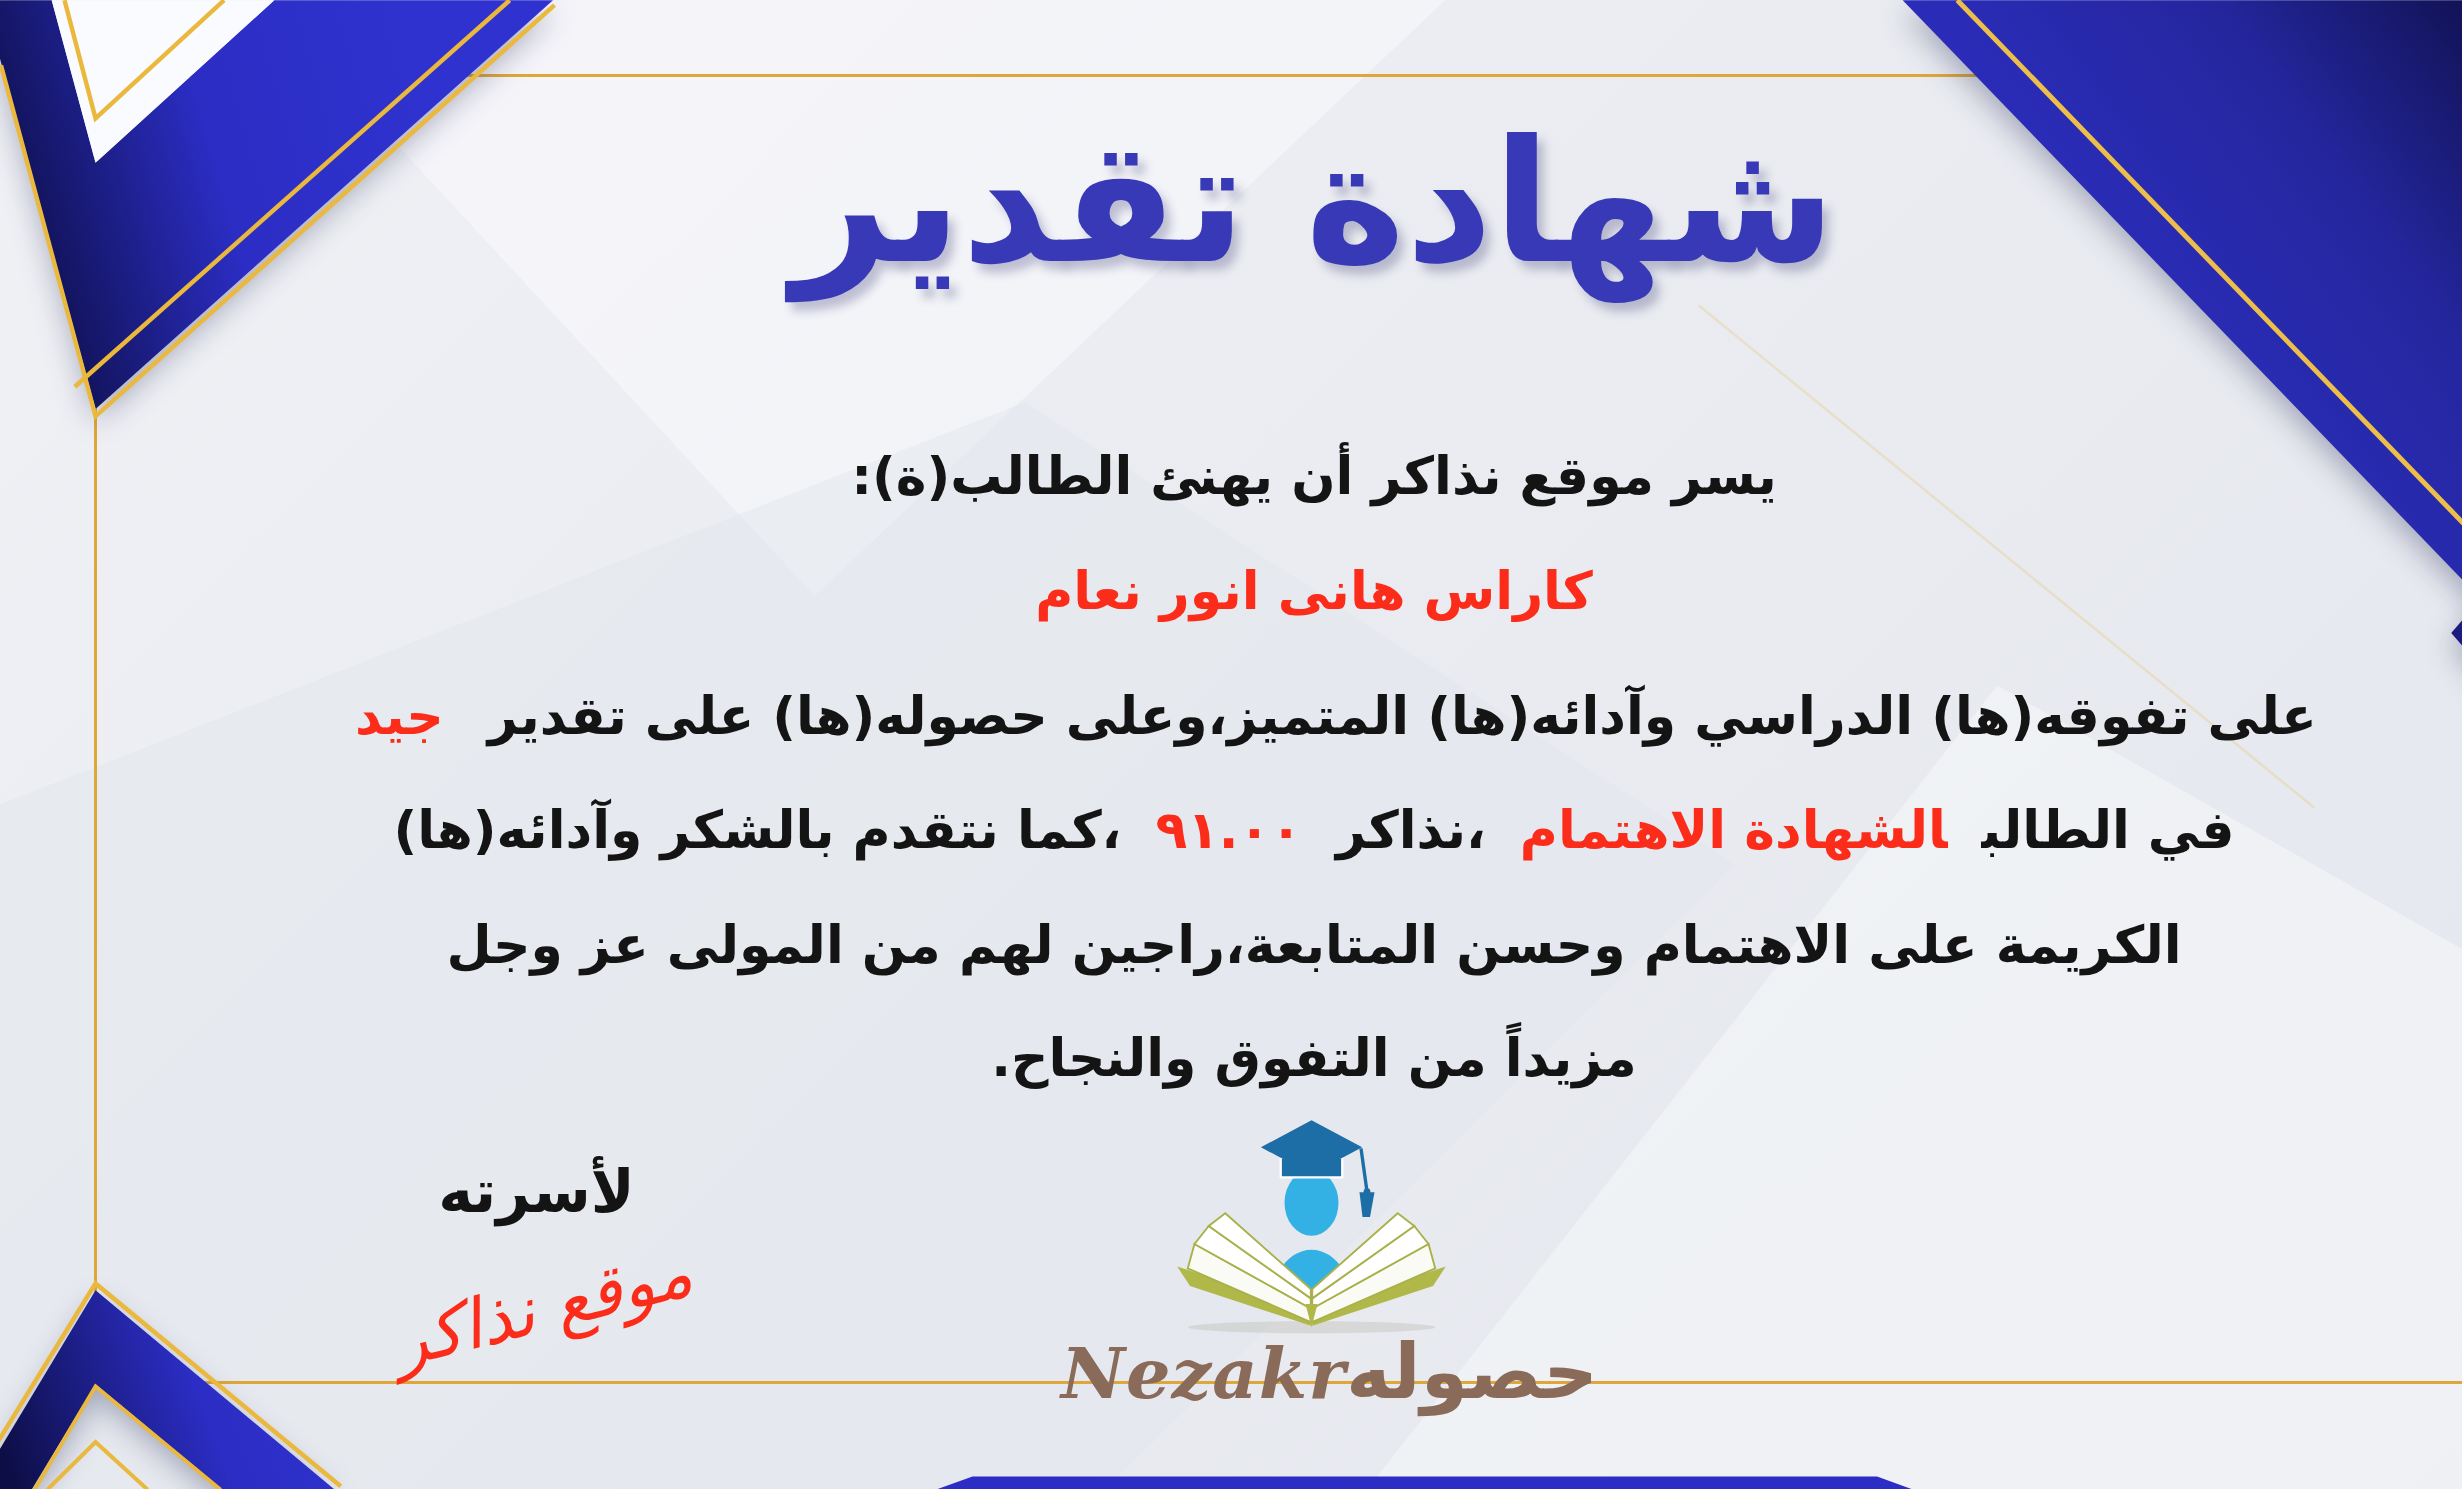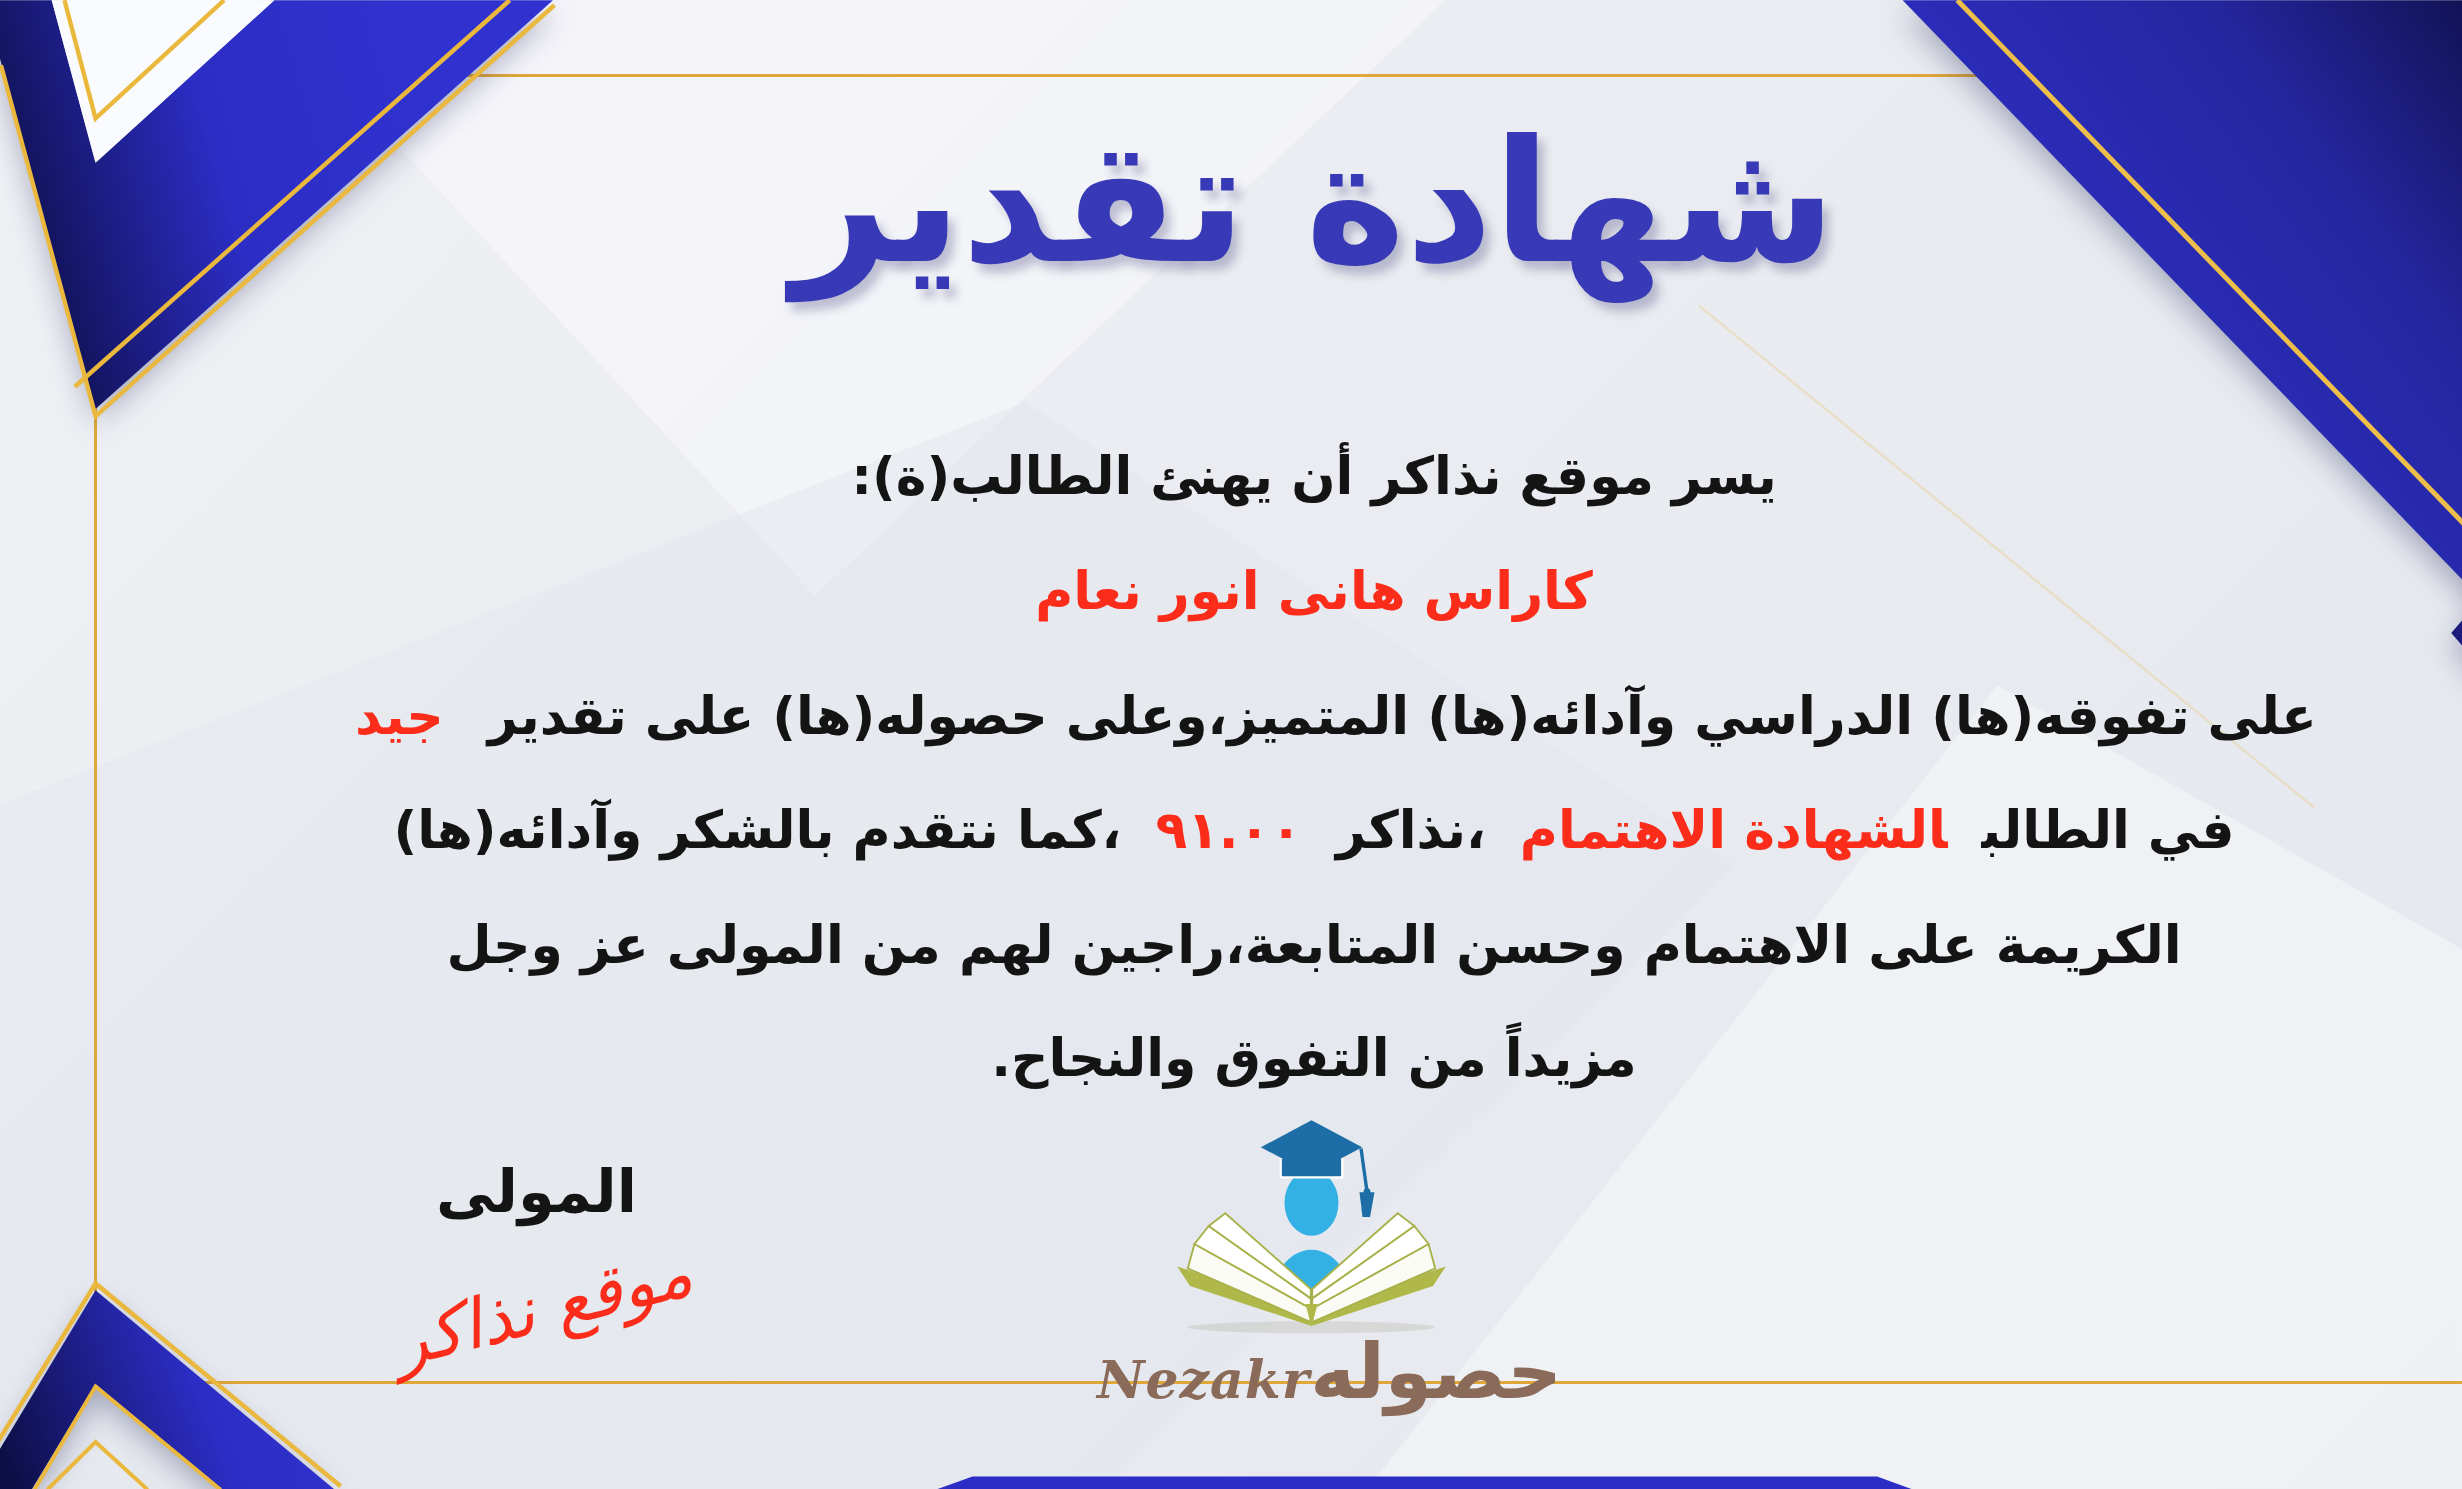--- a/index.html
+++ b/index.html
@@ -40,21 +40,21 @@
   .sig-script{
     position:absolute;left:340px;top:1268px;width:404px;text-align:center;
     font-size:68px;color:#fb2c1a;font-family:"DejaVu Serif",serif;
     font-style:italic;transform:rotate(-14deg);direction:rtl;white-space:nowrap;
   }
   .logo-svg{position:absolute;left:1154px;top:1079px;}
   .logo-text{
     position:absolute;left:1034px;top:1327px;width:591px;text-align:center;
     direction:ltr;color:#8a6a58;white-space:nowrap;
   }
-  .logo-latin{font-family:"DejaVu Serif",serif;font-weight:bold;font-style:italic;font-size:52px;letter-spacing:1px;}
+  .logo-latin{font-family:"DejaVu Serif",serif;font-weight:bold;font-style:italic;font-size:70px;letter-spacing:1px;}
   .logo-arabic{font-family:"DejaVu Sans",sans-serif;font-weight:bold;font-size:76px;}
 </style>
 </head>
 <body>
 
 <div class="canvas">
 
   <div class="facet f1"></div>
   <div class="facet f2"></div>
   <div class="facet f3"></div>
@@ -132,21 +132,21 @@
     <div class="textline name">كاراس هانى انور نعام</div>
 
     <div class="textline l1"><span>على تفوقه(ها) الدراسي وآدائه(ها) المتميز،وعلى حصوله(ها) على تقدير</span><span class="hl">جيد</span></div>
 
     <div class="textline l2"><span>في الطالب</span><span class="hl2">الشهادة الاهتمام</span><span>،نذاكر</span><span class="hl2">٩١.٠٠</span><span>،كما نتقدم بالشكر وآدائه(ها)</span></div>
 
     <div class="textline l3">الكريمة على الاهتمام وحسن المتابعة،راجين لهم من المولى عز وجل</div>
 
     <div class="textline l4">مزيداً من التفوق والنجاح.</div>
 
-    <div class="sig-label">المولى</div>
+    <div class="sig-label">لأسرته</div>
 
     <div class="sig-script">موقع نذاكر</div>
 
     <svg class="logo-svg" width="315" height="255" viewBox="0 0 840 680">
       <g>
         <path d="M 315 560 C 350 420 490 420 525 560 Q 420 645 315 560 Z" fill="#33b1e4"></path>
         <ellipse cx="420" cy="330" rx="72" ry="88" fill="#33b1e4"></ellipse>
       </g>
       <g>
         <path d="M 338 210 L 502 210 L 502 262 L 338 262 Z" fill="#1d6ea6" stroke="#ffffff" stroke-width="6"></path>

